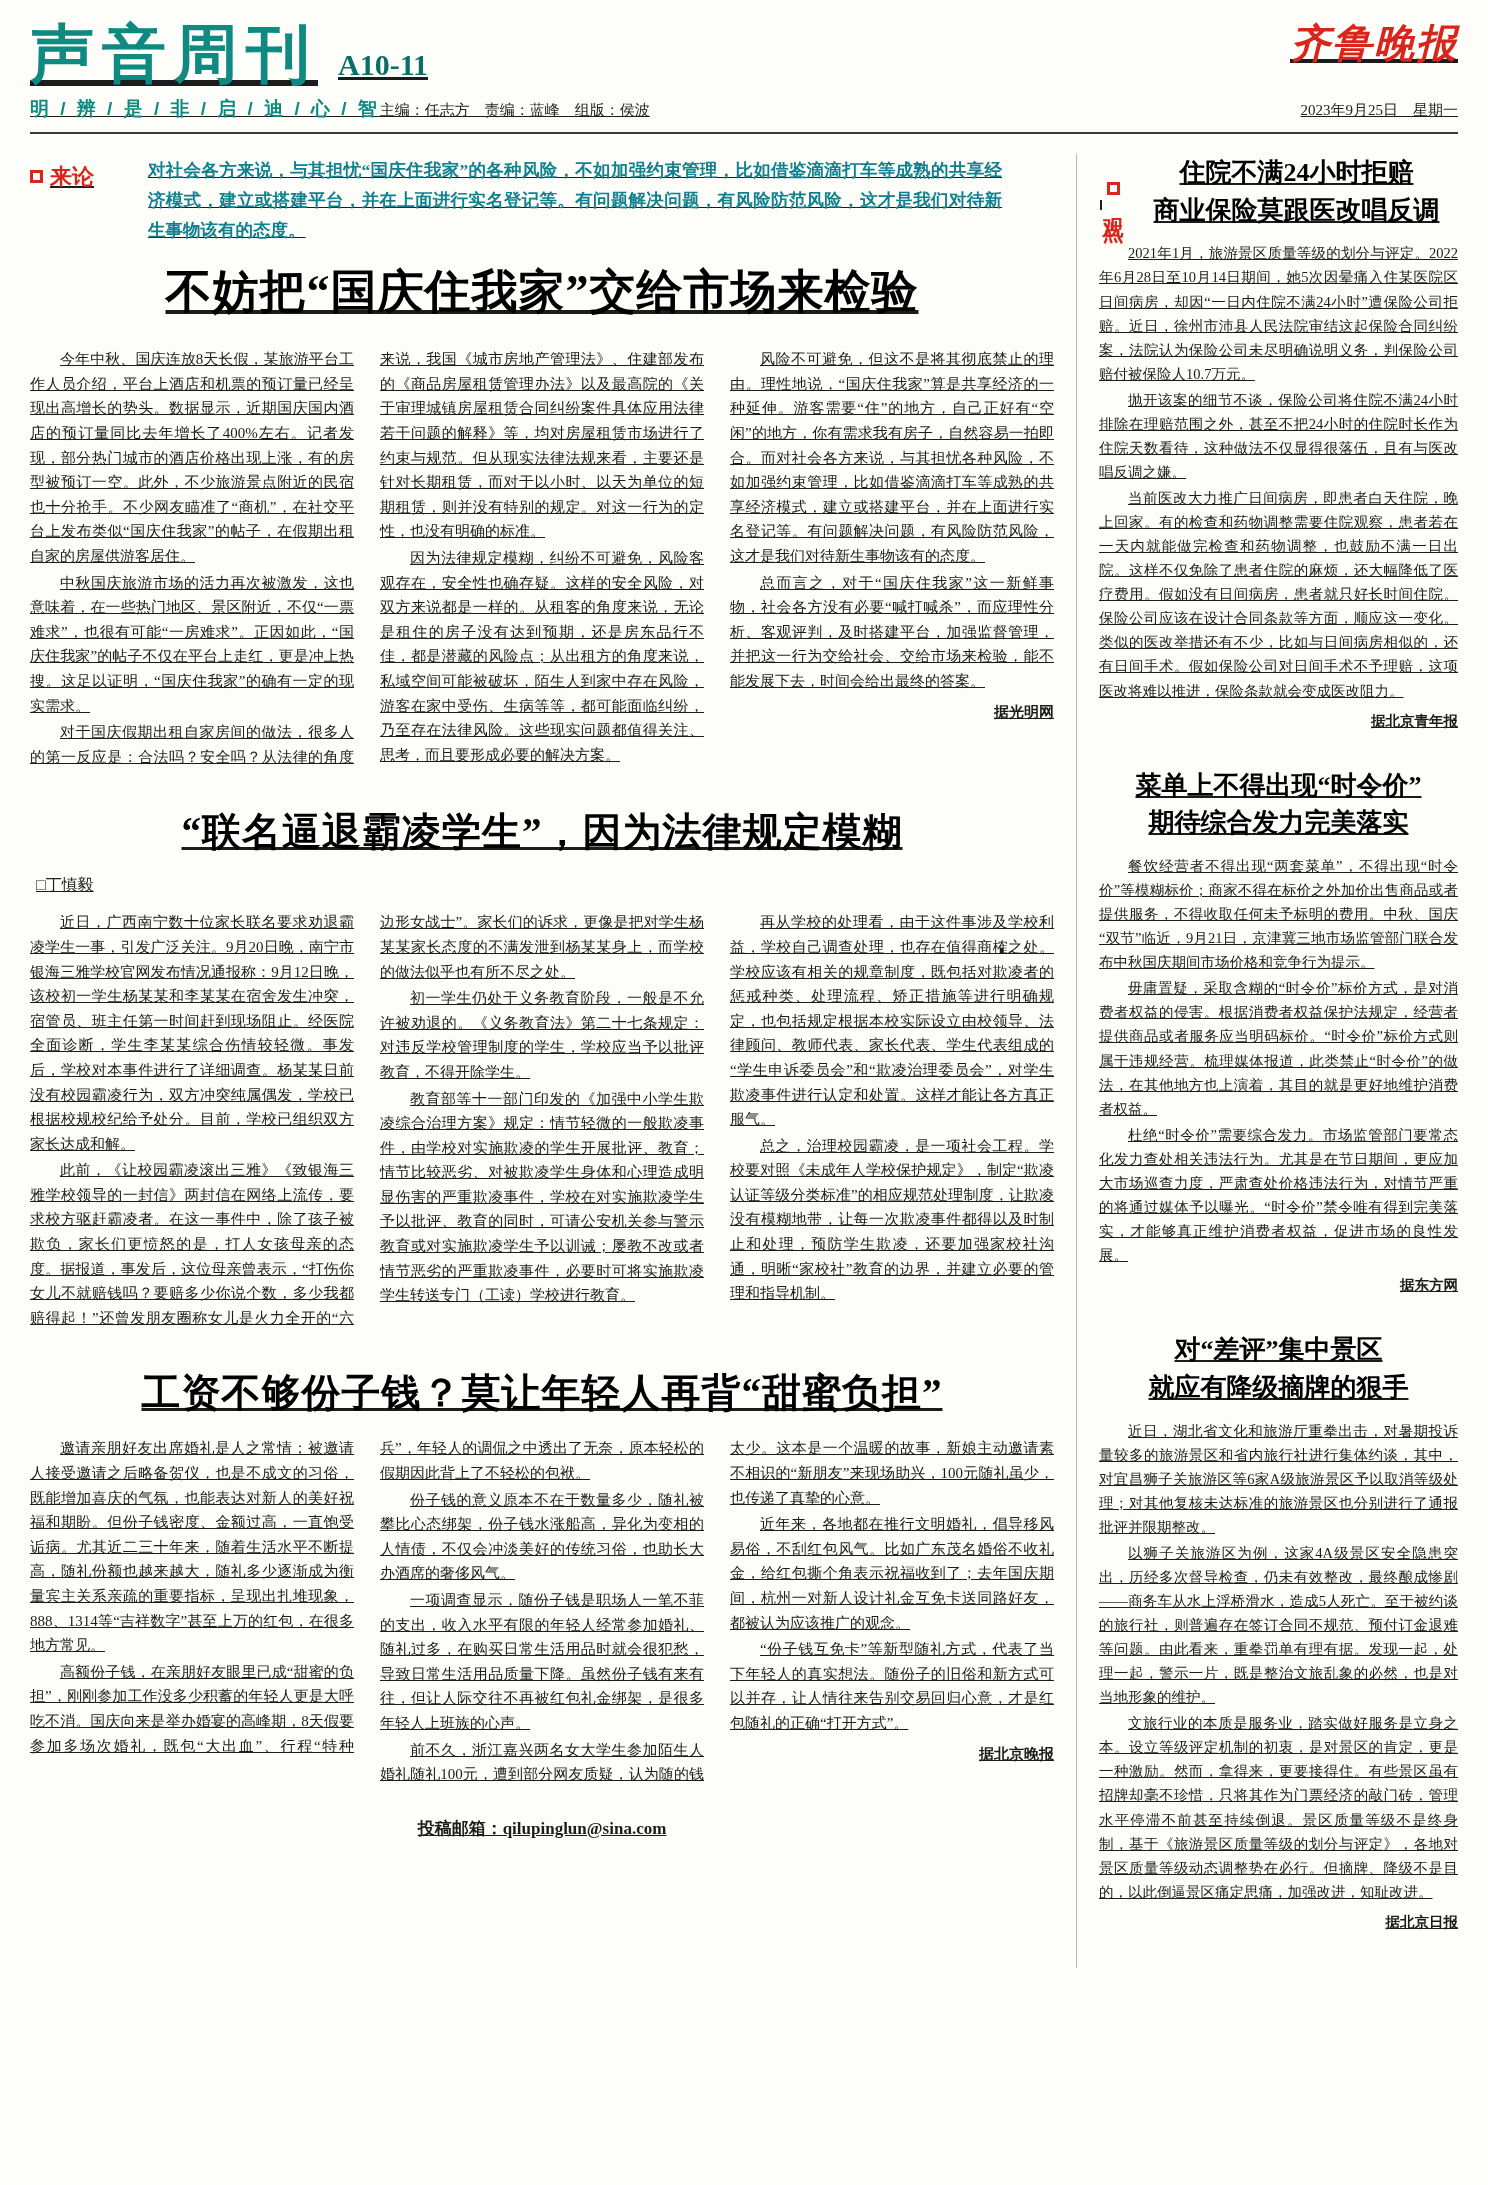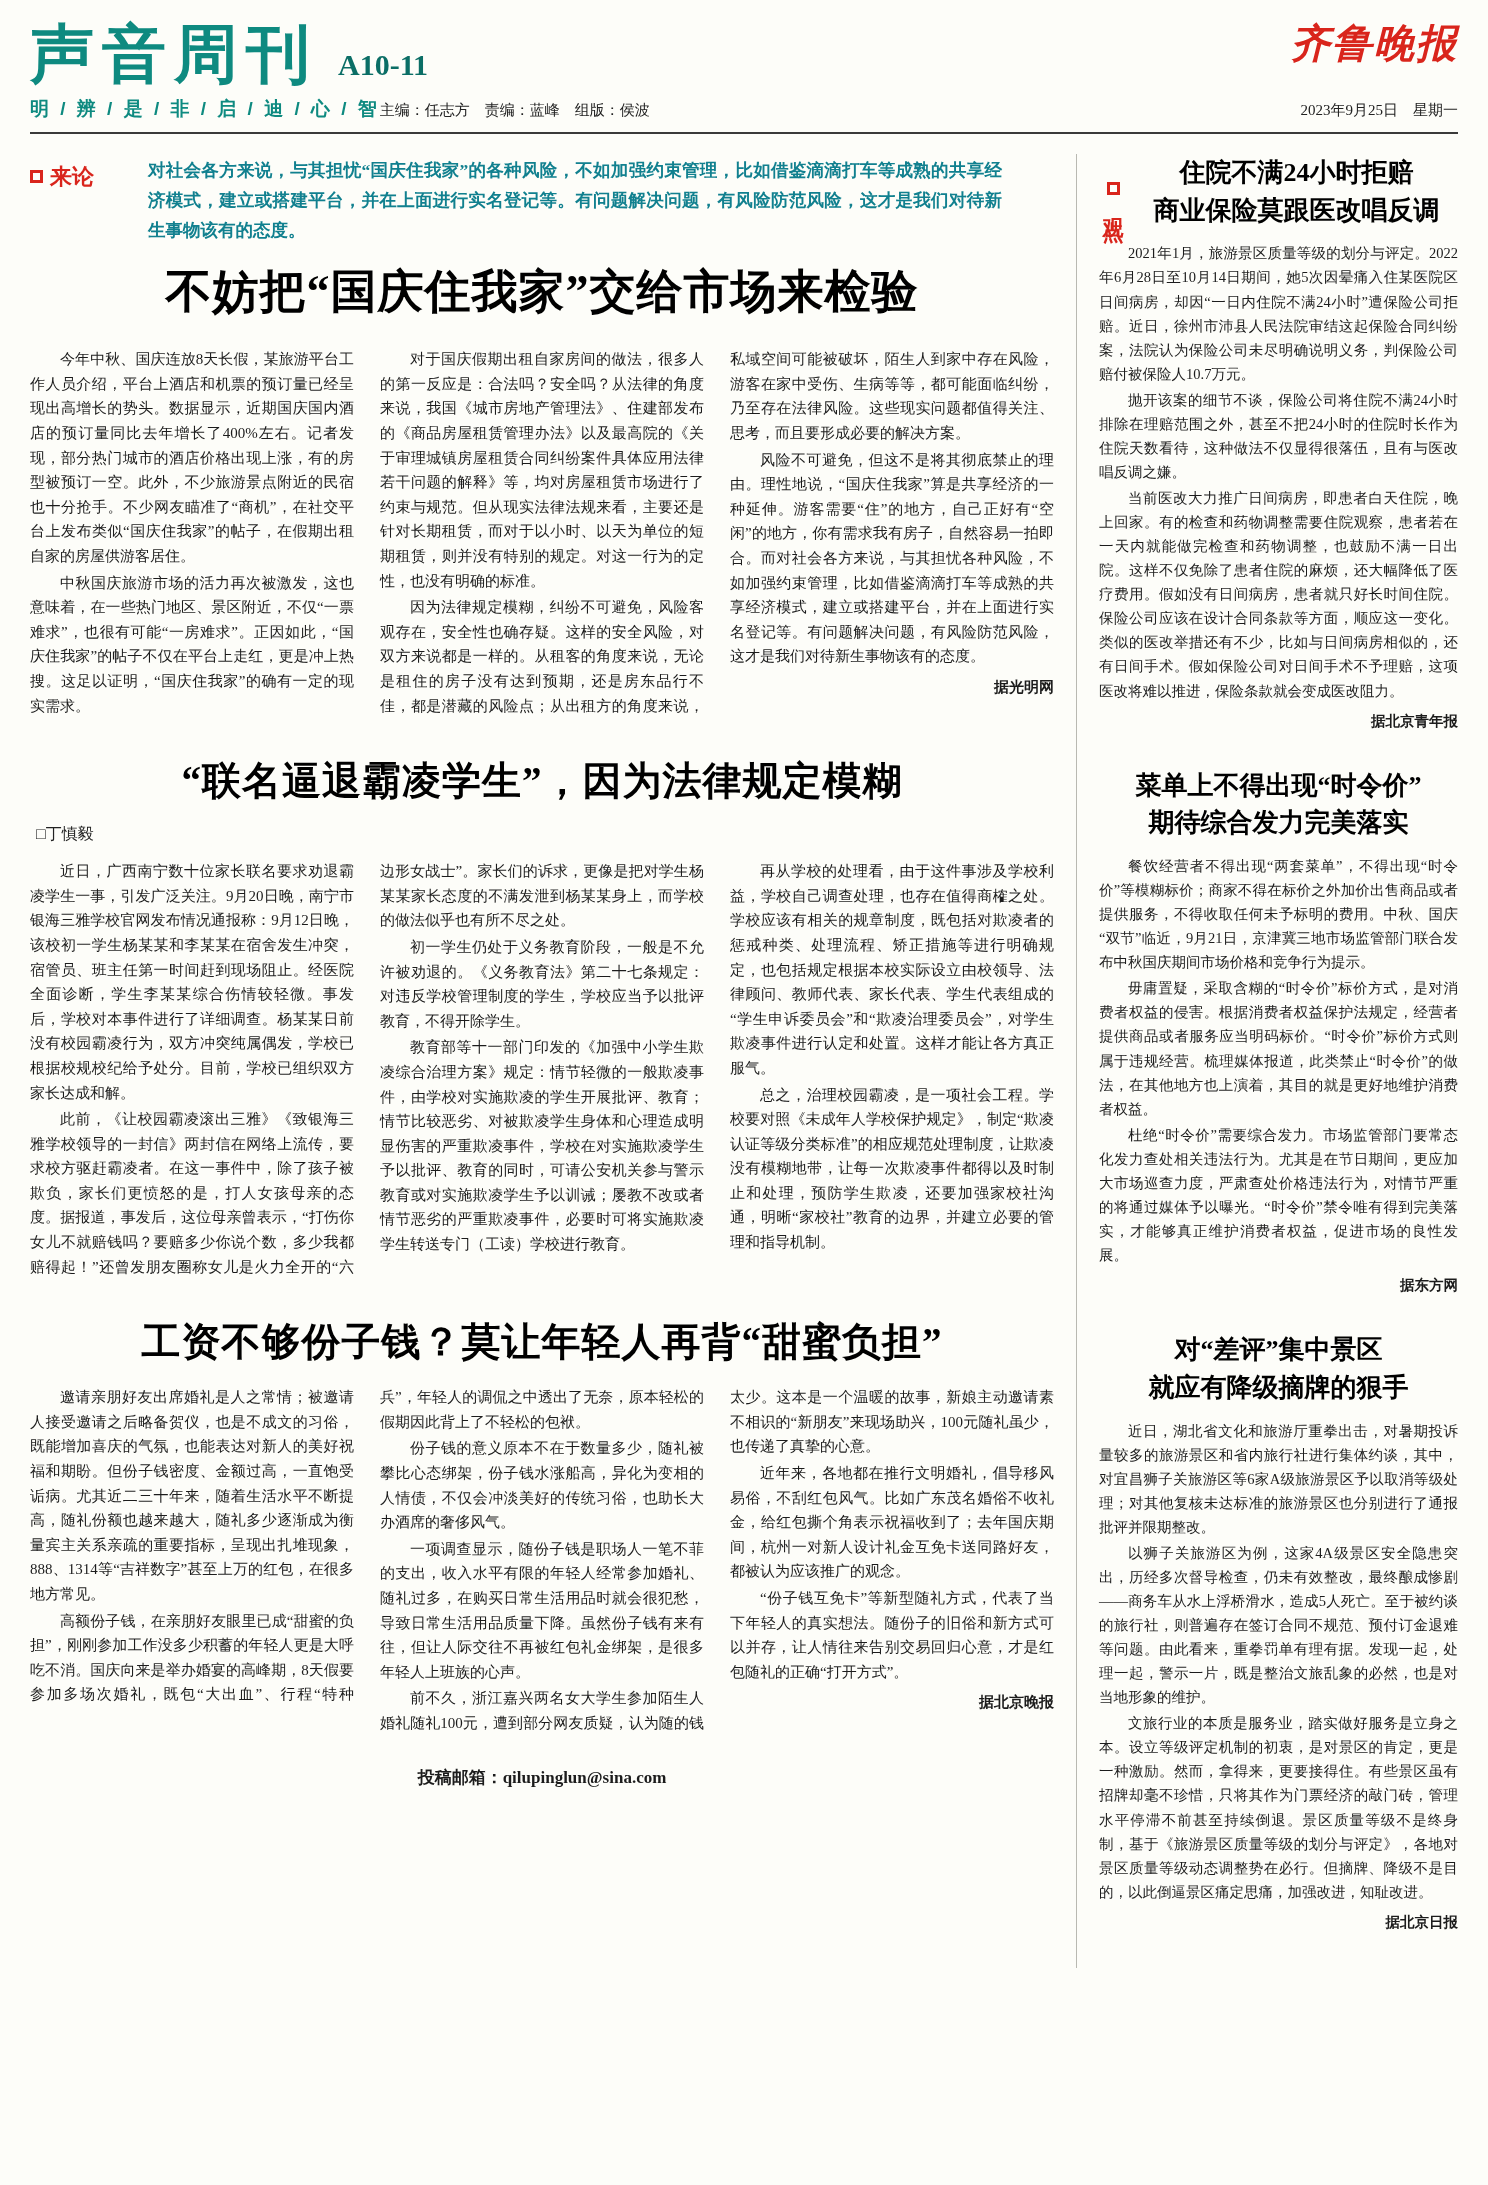--- a/index.html
+++ b/index.html
@@ -2,20 +2,21 @@
 <html lang="zh"><head>
 <meta charset="utf-8">
 <style>
   * { box-sizing: border-box; margin: 0; padding: 0; }
   html, body { background: #e9e9e4; }
   .page {
     width: 1488px; min-height: 2185px; margin: 0 auto;
     background: #fdfdf9; color: #1c1c1c;
     padding: 22px 30px 24px;
     font-family: "Liberation Serif", "DejaVu Serif", serif;
+    text-decoration: underline;
   }
 
   
   .header-top { display: flex; justify-content: space-between; align-items: flex-start; }
   .masthead-row { display: flex; align-items: flex-end; gap: 20px; }
   .masthead {
     font-size: 64px; line-height: 1; font-weight: 900; letter-spacing: 8px;
     color: #0e8a80; font-family: "Liberation Sans", "DejaVu Sans", sans-serif;
   }
   .page-no { font-size: 30px; font-weight: bold; color: #0b6e66; padding-bottom: 4px; }
@@ -106,20 +107,21 @@
           </div>
           <p class="intro">对社会各方来说，与其担忧“国庆住我家”的各种风险，不如加强约束管理，比如借鉴滴滴打车等成熟的共享经济模式，建立或搭建平台，并在上面进行实名登记等。有问题解决问题，有风险防范风险，这才是我们对待新生事物该有的态度。</p>
         </div>
         <h2 class="headline headline-xl">不妨把“国庆住我家”交给市场来检验</h2>
         <div class="body">
             <p>今年中秋、国庆连放8天长假，某旅游平台工作人员介绍，平台上酒店和机票的预订量已经呈现出高增长的势头。数据显示，近期国庆国内酒店的预订量同比去年增长了400%左右。记者发现，部分热门城市的酒店价格出现上涨，有的房型被预订一空。此外，不少旅游景点附近的民宿也十分抢手。不少网友瞄准了“商机”，在社交平台上发布类似“国庆住我家”的帖子，在假期出租自家的房屋供游客居住。</p>
             <p>中秋国庆旅游市场的活力再次被激发，这也意味着，在一些热门地区、景区附近，不仅“一票难求”，也很有可能“一房难求”。正因如此，“国庆住我家”的帖子不仅在平台上走红，更是冲上热搜。这足以证明，“国庆住我家”的确有一定的现实需求。</p>
             <p>对于国庆假期出租自家房间的做法，很多人的第一反应是：合法吗？安全吗？从法律的角度来说，我国《城市房地产管理法》、住建部发布的《商品房屋租赁管理办法》以及最高院的《关于审理城镇房屋租赁合同纠纷案件具体应用法律若干问题的解释》等，均对房屋租赁市场进行了约束与规范。但从现实法律法规来看，主要还是针对长期租赁，而对于以小时、以天为单位的短期租赁，则并没有特别的规定。对这一行为的定性，也没有明确的标准。</p>
             <p>因为法律规定模糊，纠纷不可避免，风险客观存在，安全性也确存疑。这样的安全风险，对双方来说都是一样的。从租客的角度来说，无论是租住的房子没有达到预期，还是房东品行不佳，都是潜藏的风险点；从出租方的角度来说，私域空间可能被破坏，陌生人到家中存在风险，游客在家中受伤、生病等等，都可能面临纠纷，乃至存在法律风险。这些现实问题都值得关注、思考，而且要形成必要的解决方案。</p>
             <p>风险不可避免，但这不是将其彻底禁止的理由。理性地说，“国庆住我家”算是共享经济的一种延伸。游客需要“住”的地方，自己正好有“空闲”的地方，你有需求我有房子，自然容易一拍即合。而对社会各方来说，与其担忧各种风险，不如加强约束管理，比如借鉴滴滴打车等成熟的共享经济模式，建立或搭建平台，并在上面进行实名登记等。有问题解决问题，有风险防范风险，这才是我们对待新生事物该有的态度。</p>
+            <p>总而言之，对于“国庆住我家”这一新鲜事物，社会各方没有必要“喊打喊杀”，而应理性分析、客观评判，及时搭建平台，加强监督管理，并把这一行为交给社会、交给市场来检验，能不能发展下去，时间会给出最终的答案。</p>
             <p class="attribution">据光明网</p>
           </div>
       </section>
 
       <section class="article">
         <h2 class="headline headline-lg">“联名逼退霸凌学生”，因为法律规定模糊</h2>
         <p class="byline">□丁慎毅</p>
         <div class="body">
             <p>近日，广西南宁数十位家长联名要求劝退霸凌学生一事，引发广泛关注。9月20日晚，南宁市银海三雅学校官网发布情况通报称：9月12日晚，该校初一学生杨某某和李某某在宿舍发生冲突，宿管员、班主任第一时间赶到现场阻止。经医院全面诊断，学生李某某综合伤情较轻微。事发后，学校对本事件进行了详细调查。杨某某日前没有校园霸凌行为，双方冲突纯属偶发，学校已根据校规校纪给予处分。目前，学校已组织双方家长达成和解。</p>
             <p>此前，《让校园霸凌滚出三雅》《致银海三雅学校领导的一封信》两封信在网络上流传，要求校方驱赶霸凌者。在这一事件中，除了孩子被欺负，家长们更愤怒的是，打人女孩母亲的态度。据报道，事发后，这位母亲曾表示，“打伤你女儿不就赔钱吗？要赔多少你说个数，多少我都赔得起！”还曾发朋友圈称女儿是火力全开的“六边形女战士”。家长们的诉求，更像是把对学生杨某某家长态度的不满发泄到杨某某身上，而学校的做法似乎也有所不尽之处。</p>

